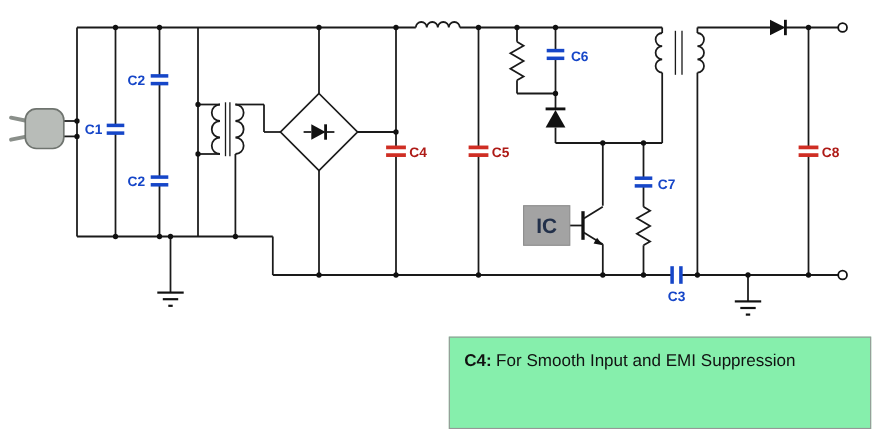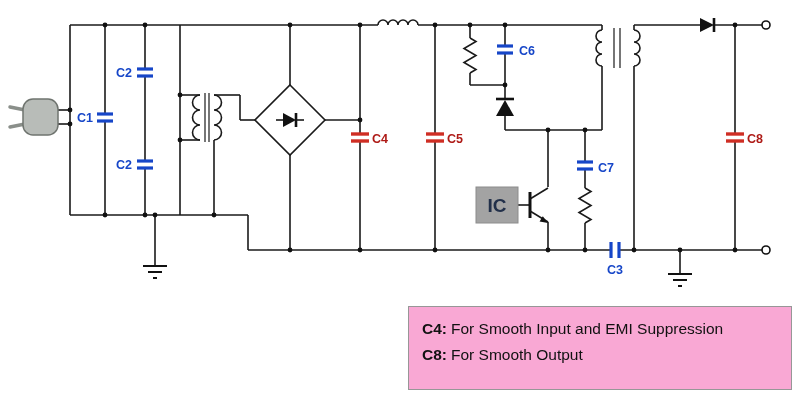--- a/index.html
+++ b/index.html
@@ -12,21 +12,21 @@
   .fillb{fill:#111;stroke:none;}
   .plate-b{stroke:#1646c8;stroke-width:3.2;fill:none;}
   .plate-r{stroke:#cf2e24;stroke-width:3.4;fill:none;}
   .dot{fill:#111;stroke:none;}
   .lbl{font-family:"Liberation Sans",sans-serif;font-size:12.5px;font-weight:bold;}
   .blue{fill:#1646c8;}
   .red{fill:#ae1a16;}
   .ic-text{font-family:"Liberation Sans",sans-serif;font-size:19px;font-weight:bold;fill:#22304a;}
   .gnd{stroke:#111;stroke-width:2;fill:none;}
   .legend{position:absolute;left:408px;top:306px;width:356px;height:64px;
-          background:#f9a8d4;border:1.5px solid #979797;padding:9px 13px;
+          background:#86efac;border:1.5px solid #979797;padding:9px 13px;
           font-size:15.5px;color:#111;}
   .legend-row{line-height:26px;white-space:nowrap;}
   .legend-key{font-weight:bold;margin-right:4px;}
 </style>
 </head>
 <body>
 
 <div class="stage">
   <svg width="800" height="400" viewBox="0 0 800 400">
 
@@ -249,17 +249,14 @@
         <circle class="dot" cx="634" cy="250" r="2.4"></circle>
       <circle class="dot" cx="680" cy="250" r="2.4"></circle>
         <circle class="dot" cx="735" cy="250" r="2.4"></circle>
     </g>
   </svg>
 
   <div class="legend">
     <div class="legend-row">
       <span class="legend-key">C4:</span><span class="legend-text">For Smooth Input and EMI Suppression</span>
     </div>
-    <div class="legend-row">
-      <span class="legend-key">C8:</span><span class="legend-text">For Smooth Output</span>
-    </div>
   </div>
 </div>
 
 </body></html>

